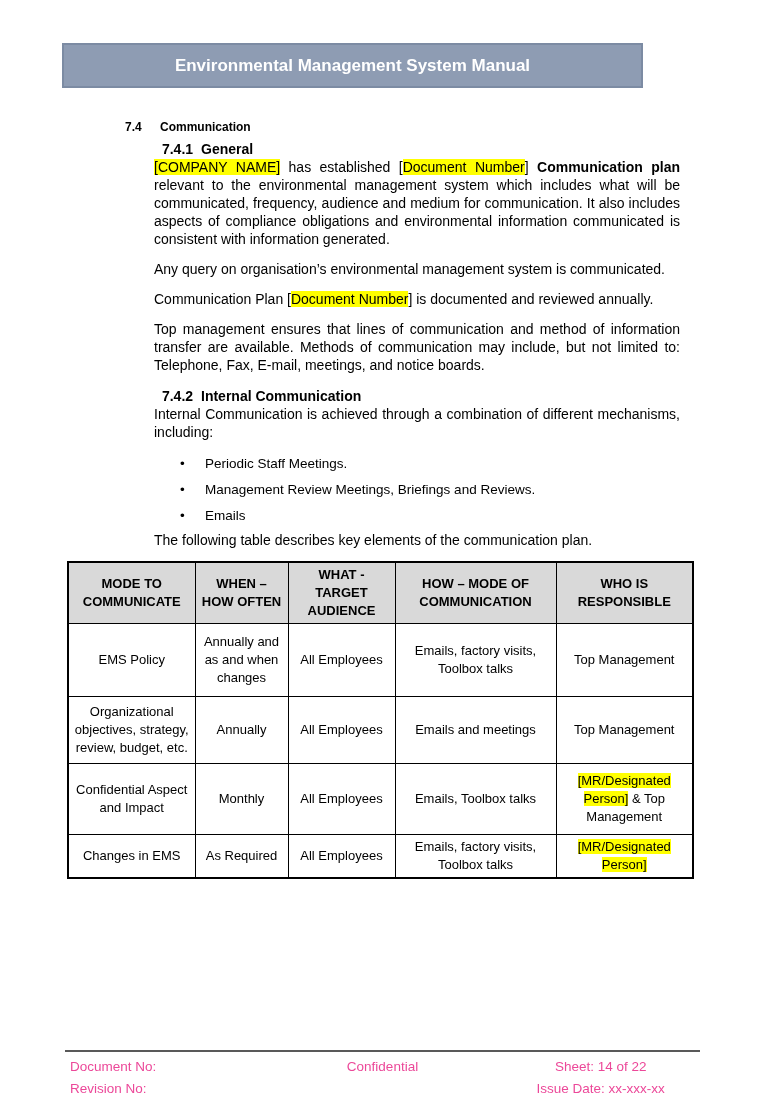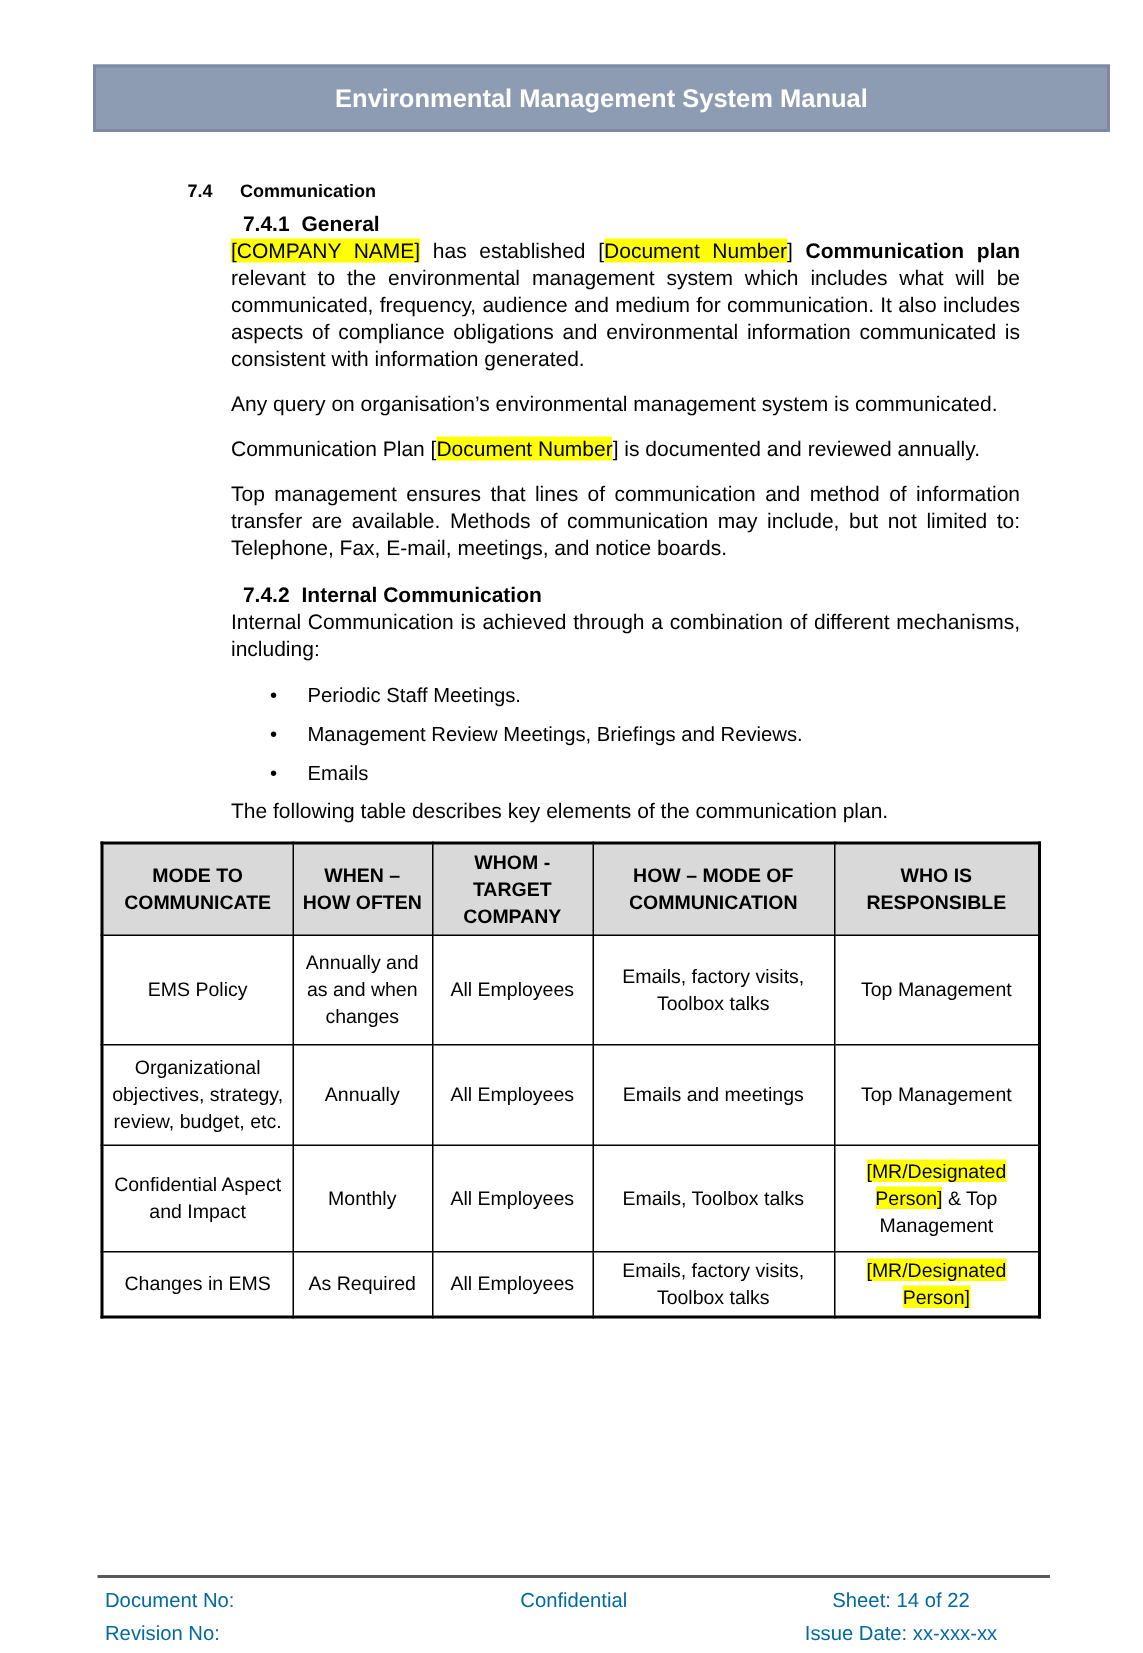--- a/index.html
+++ b/index.html
@@ -5,21 +5,21 @@
   * { margin:0; padding:0; box-sizing:border-box; }
   html,body { background:#ffffff; }
   body {
     width:762px; height:1102px; position:relative;
     font-family:"Liberation Sans", sans-serif; color:#000;
   }
   .page { position:absolute; inset:0; overflow:hidden; }
 
   
   .banner {
-    position:absolute; left:62px; top:43px; width:678px; height:45px;
+    position:absolute; left:62px; top:43px; width:581px; height:45px;
     background:#8E9CB3; border:2px solid #7C8BA3;
     display:flex; align-items:center; justify-content:center;
   }
   .banner-title { color:#ffffff; font-weight:bold; font-size:17px; }
 
   
   .content { position:absolute; top:118px; left:0; width:762px; }
   .h-main { margin-left:125px; font-size:12px; font-weight:bold; line-height:19px; }
   .h-main .num { display:inline-block; min-width:35px; }
   .h-sub { margin-left:154px; font-size:14px; font-weight:bold; line-height:18px; margin-top:3px; }
@@ -59,21 +59,21 @@
   tr.r2 { height:71px; }
   tr.r3 { height:55px; }
   tr.r4 { height:38px; }
   col.c0 { width:127px; } col.c1 { width:93px; } col.c2 { width:107px; }
   col.c3 { width:161px; } col.c4 { width:137px; }
 
   
   .footer {
     position:absolute; left:65px; top:1050px; width:635px;
     border-top:2px solid #595959; padding-top:4px;
-    display:flex; color:#0369a1; font-size:13.5px; line-height:22px;
+    display:flex; color:#ec4899; font-size:13.5px; line-height:22px;
   }
   .footer .col-left   { width:36%; text-align:left; padding-left:5px; }
   .footer .col-center { width:28%; text-align:center; }
   .footer .col-right  { width:36%; text-align:center; padding-left:30px; }
 </style>
 </head>
 <body>
 
 <div class="page">
 
@@ -118,21 +118,21 @@
         <col class="c0">
           <col class="c1">
           <col class="c2">
           <col class="c3">
           <col class="c4">
       </colgroup>
       <tbody>
           <tr class="hdr">
         <th>MODE TO COMMUNICATE</th>
         <th>WHEN – HOW OFTEN</th>
-        <th>WHOM - TARGET COMPANY</th>
+        <th>WHAT - TARGET AUDIENCE</th>
         <th>HOW – MODE OF COMMUNICATION</th>
         <th>WHO IS RESPONSIBLE</th>
       </tr>
       <tr class="r0">
         <td>EMS Policy</td>
         <td>Annually and as and when changes</td>
         <td>All Employees</td>
         <td>Emails, factory visits, Toolbox talks</td>
         <td><span class="hl"></span><span>Top Management</span></td>
       </tr>

